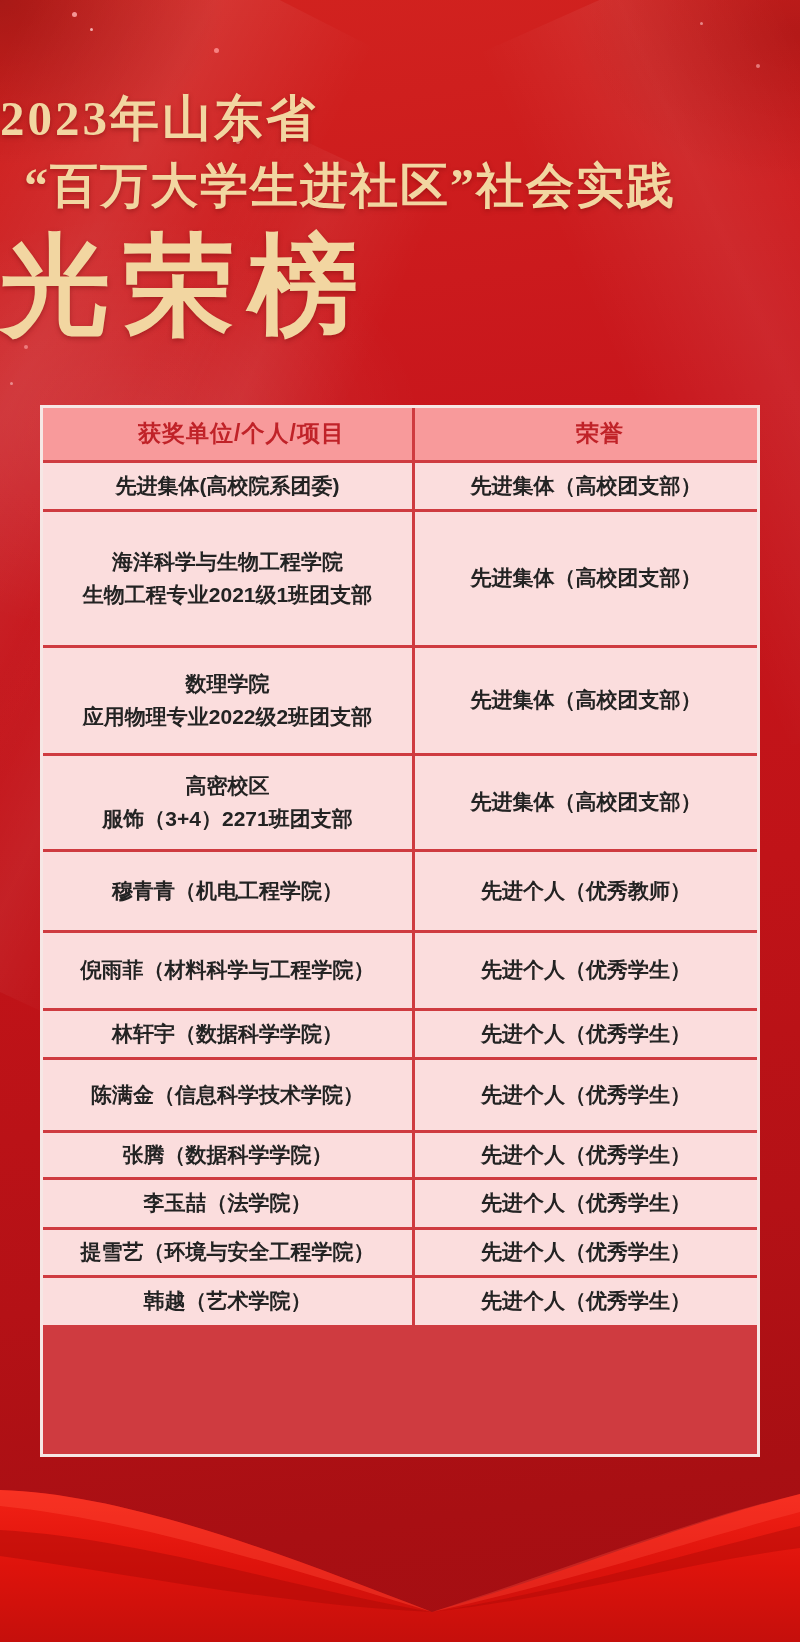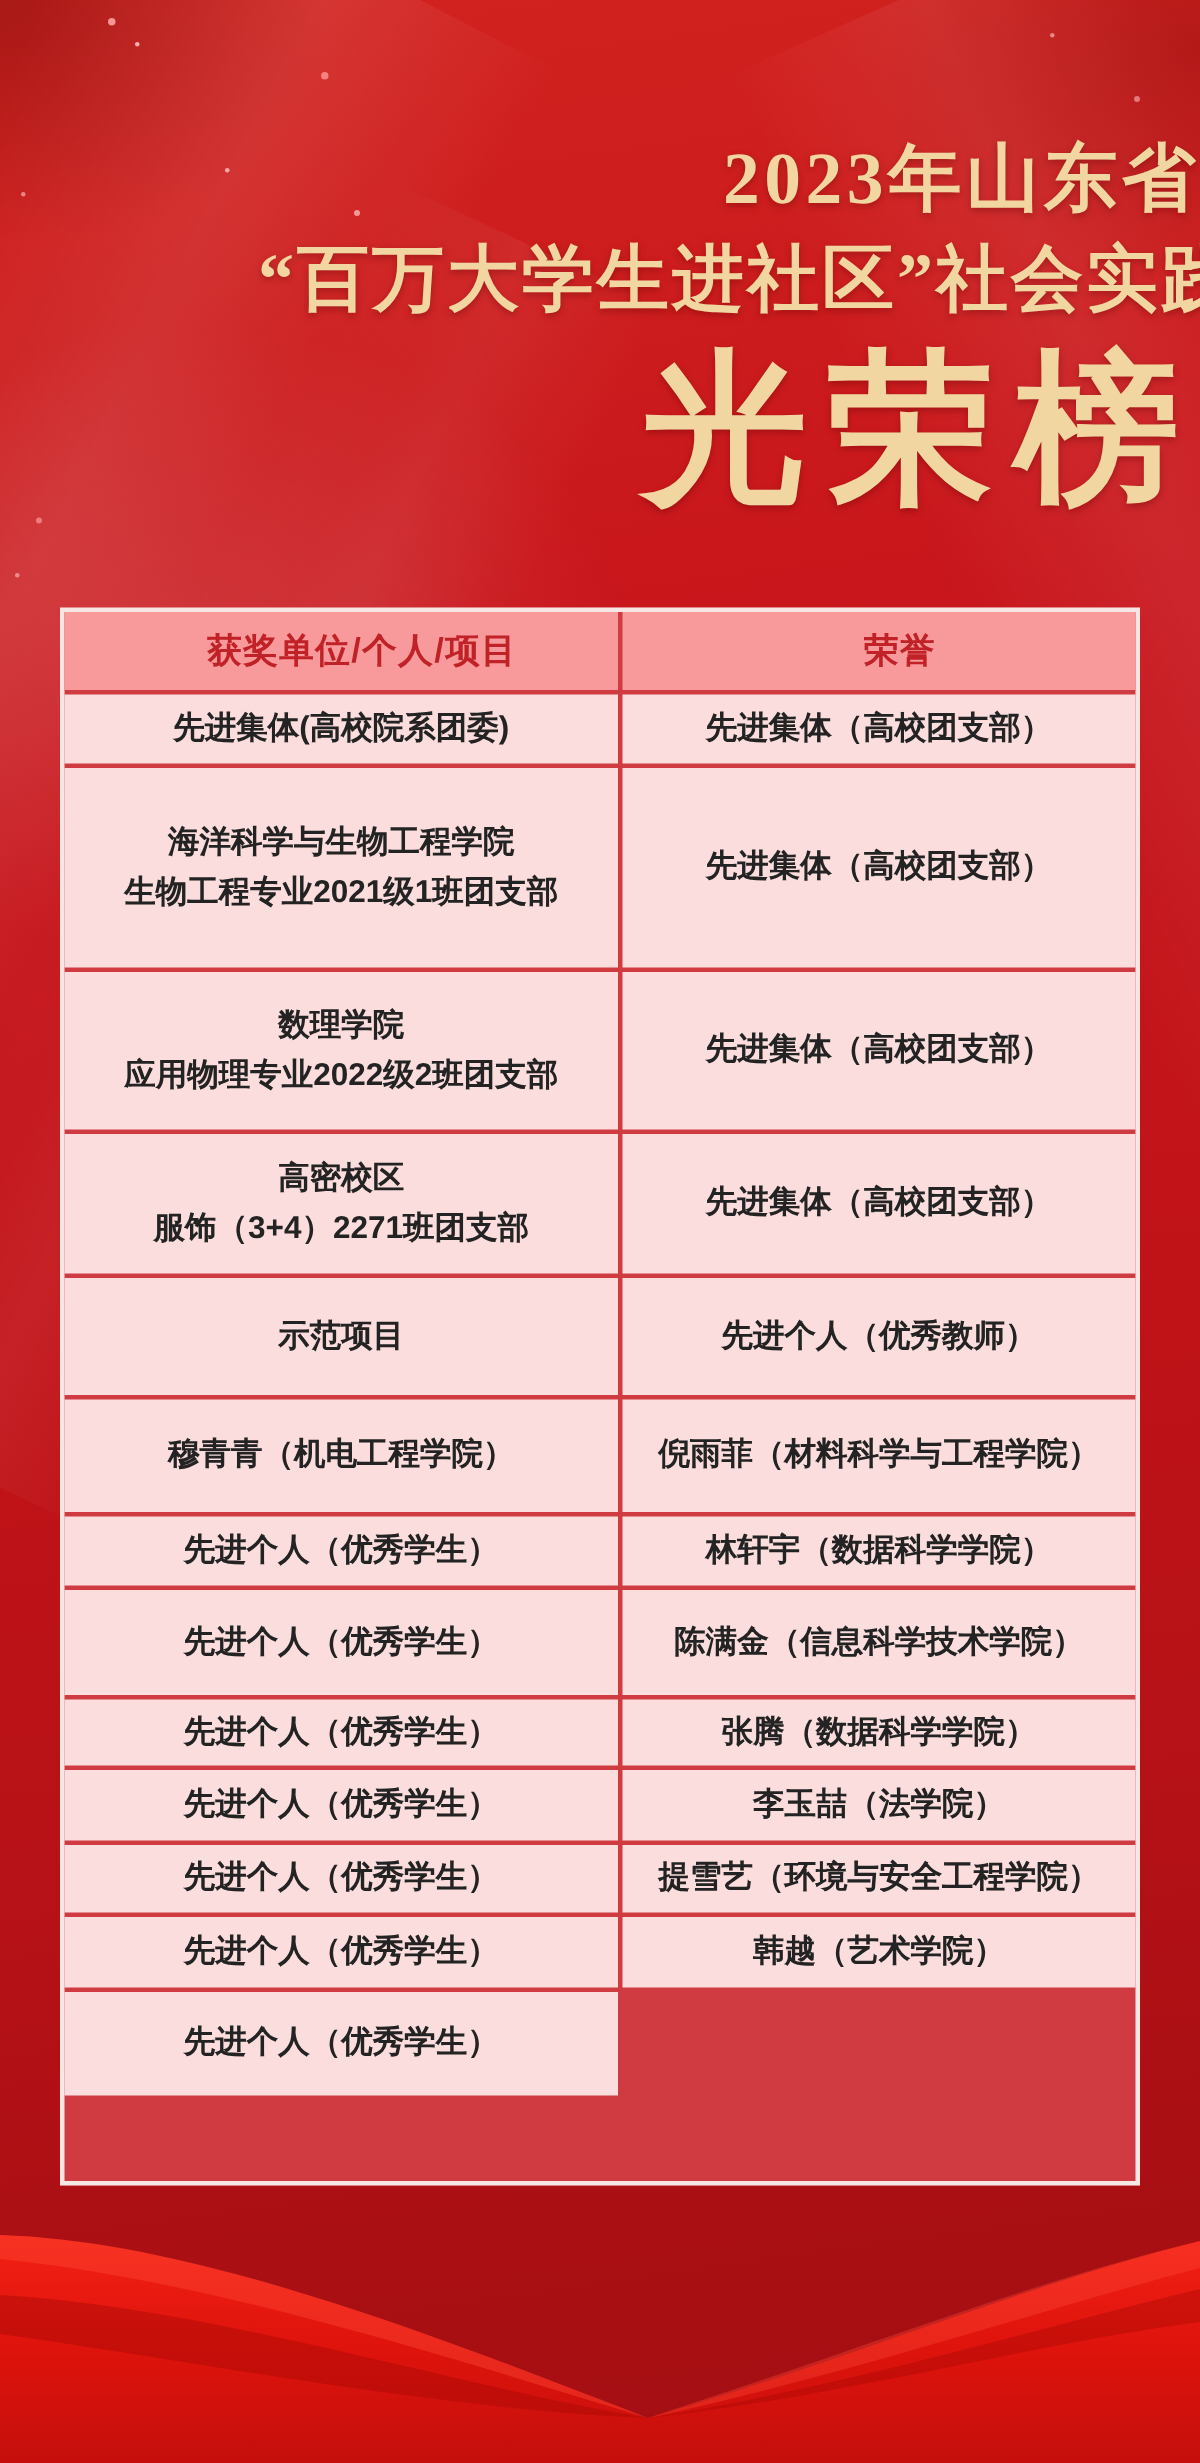--- a/index.html
+++ b/index.html
@@ -30,21 +30,21 @@
   .d4{left:236px;top:140px;width:4px;height:4px;background:rgba(255,190,190,0.75);}
   .d5{left:150px;top:112px;width:3px;height:3px;background:rgba(255,220,220,0.7);}
   .d6{left:14px;top:128px;width:3px;height:3px;background:rgba(255,200,200,0.6);}
   .d7{left:24px;top:345px;width:4px;height:4px;background:rgba(255,170,170,0.6);}
   .d8{left:10px;top:382px;width:3px;height:3px;background:rgba(255,210,210,0.55);}
   .d9{left:700px;top:22px;width:3px;height:3px;background:rgba(255,200,200,0.6);}
   .d10{left:756px;top:64px;width:4px;height:4px;background:rgba(255,180,180,0.6);}
 
   
   .title{
-    position:absolute;left:0;width:800px;text-align:right;
+    position:absolute;left:0;width:800px;text-align:left;
     color:#f2d6a1;
     font-family:"Liberation Serif","DejaVu Serif",serif;
     font-weight:bold;
     text-shadow:0 2px 5px rgba(90,0,0,0.35);
   }
   .title-1{top:86px;font-size:49px;letter-spacing:3px;}
   .title-2{top:154px;font-size:48px;letter-spacing:2px;margin-left:24px;}
   .title-3{top:212px;font-size:110px;letter-spacing:14px;font-weight:900;}
 
   
@@ -118,24 +118,23 @@
     <div class="cell">先进集体（高校团支部）</div>
 
     <div class="cell">数理学院
 应用物理专业2022级2班团支部</div>
     <div class="cell">先进集体（高校团支部）</div>
 
     <div class="cell">高密校区
 服饰（3+4）2271班团支部</div>
     <div class="cell">先进集体（高校团支部）</div>
 
-    <div class="cell">示范项目</div>
 
+    <div class="cell">穆青青（机电工程学院）</div>
     <div class="cell">先进个人（优秀教师）</div>
-    <div class="cell">穆青青（机电工程学院）</div>
 
     <div class="cell">倪雨菲（材料科学与工程学院）</div>
     <div class="cell">先进个人（优秀学生）</div>
 
     <div class="cell">林轩宇（数据科学学院）</div>
     <div class="cell">先进个人（优秀学生）</div>
 
     <div class="cell">陈满金（信息科学技术学院）</div>
     <div class="cell">先进个人（优秀学生）</div>
 

